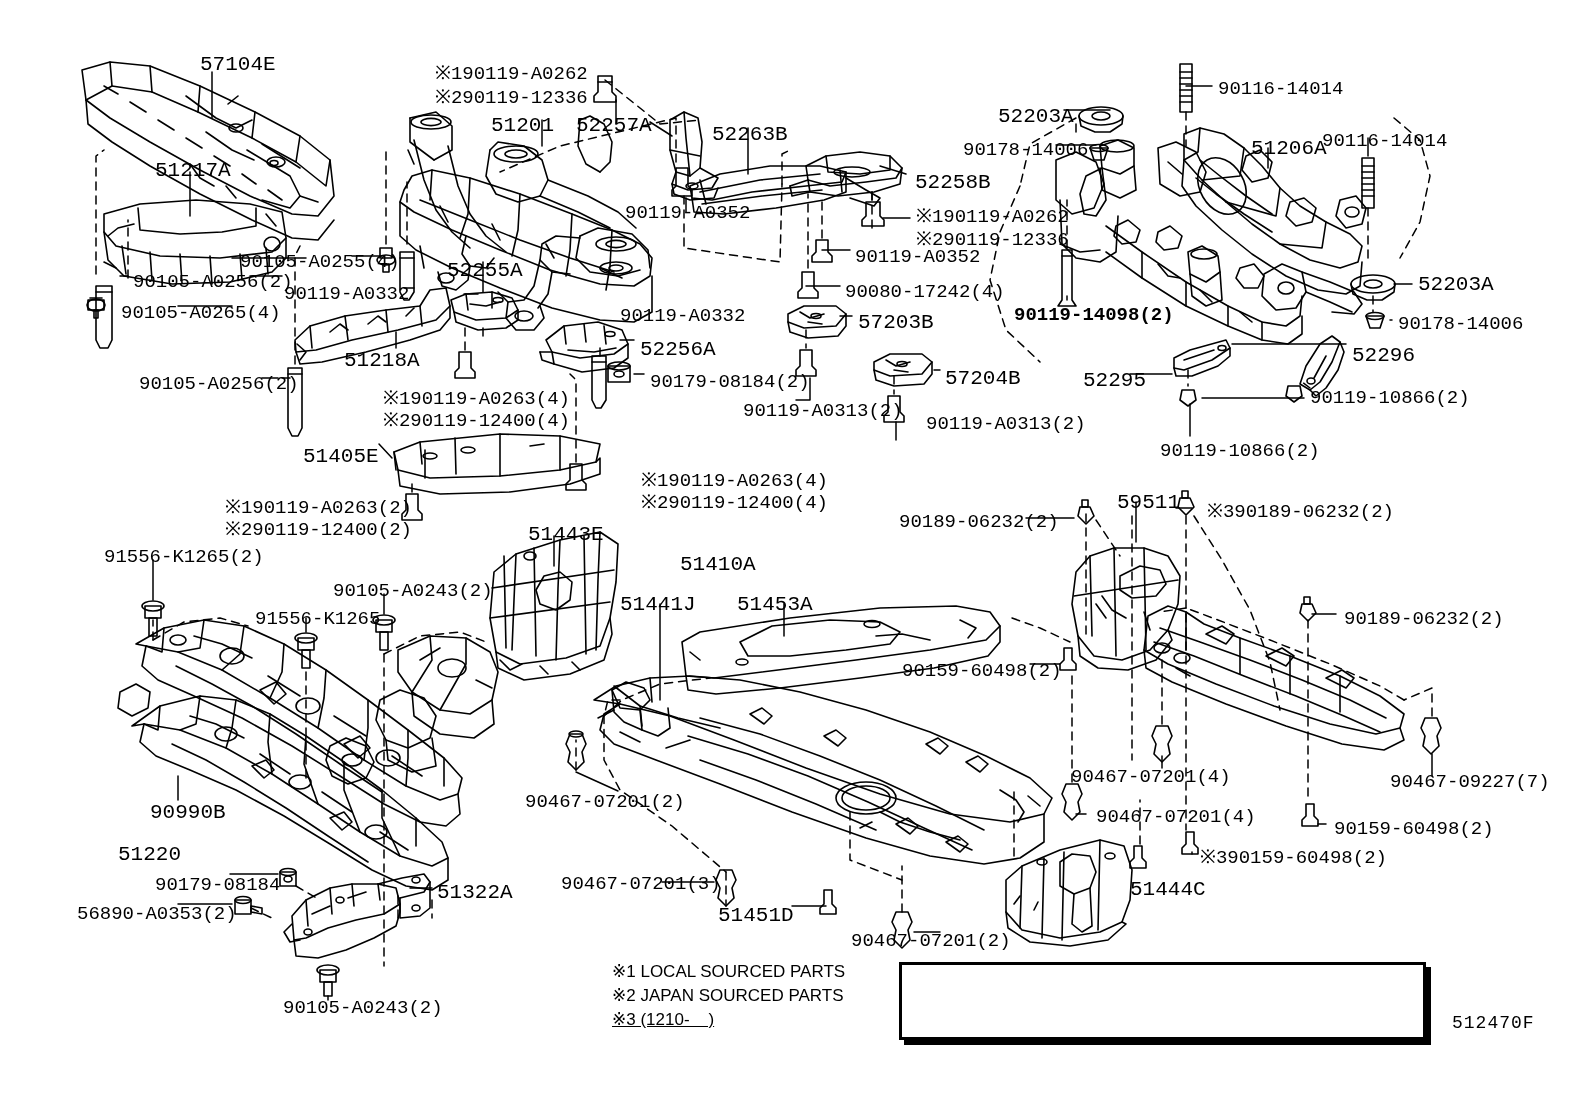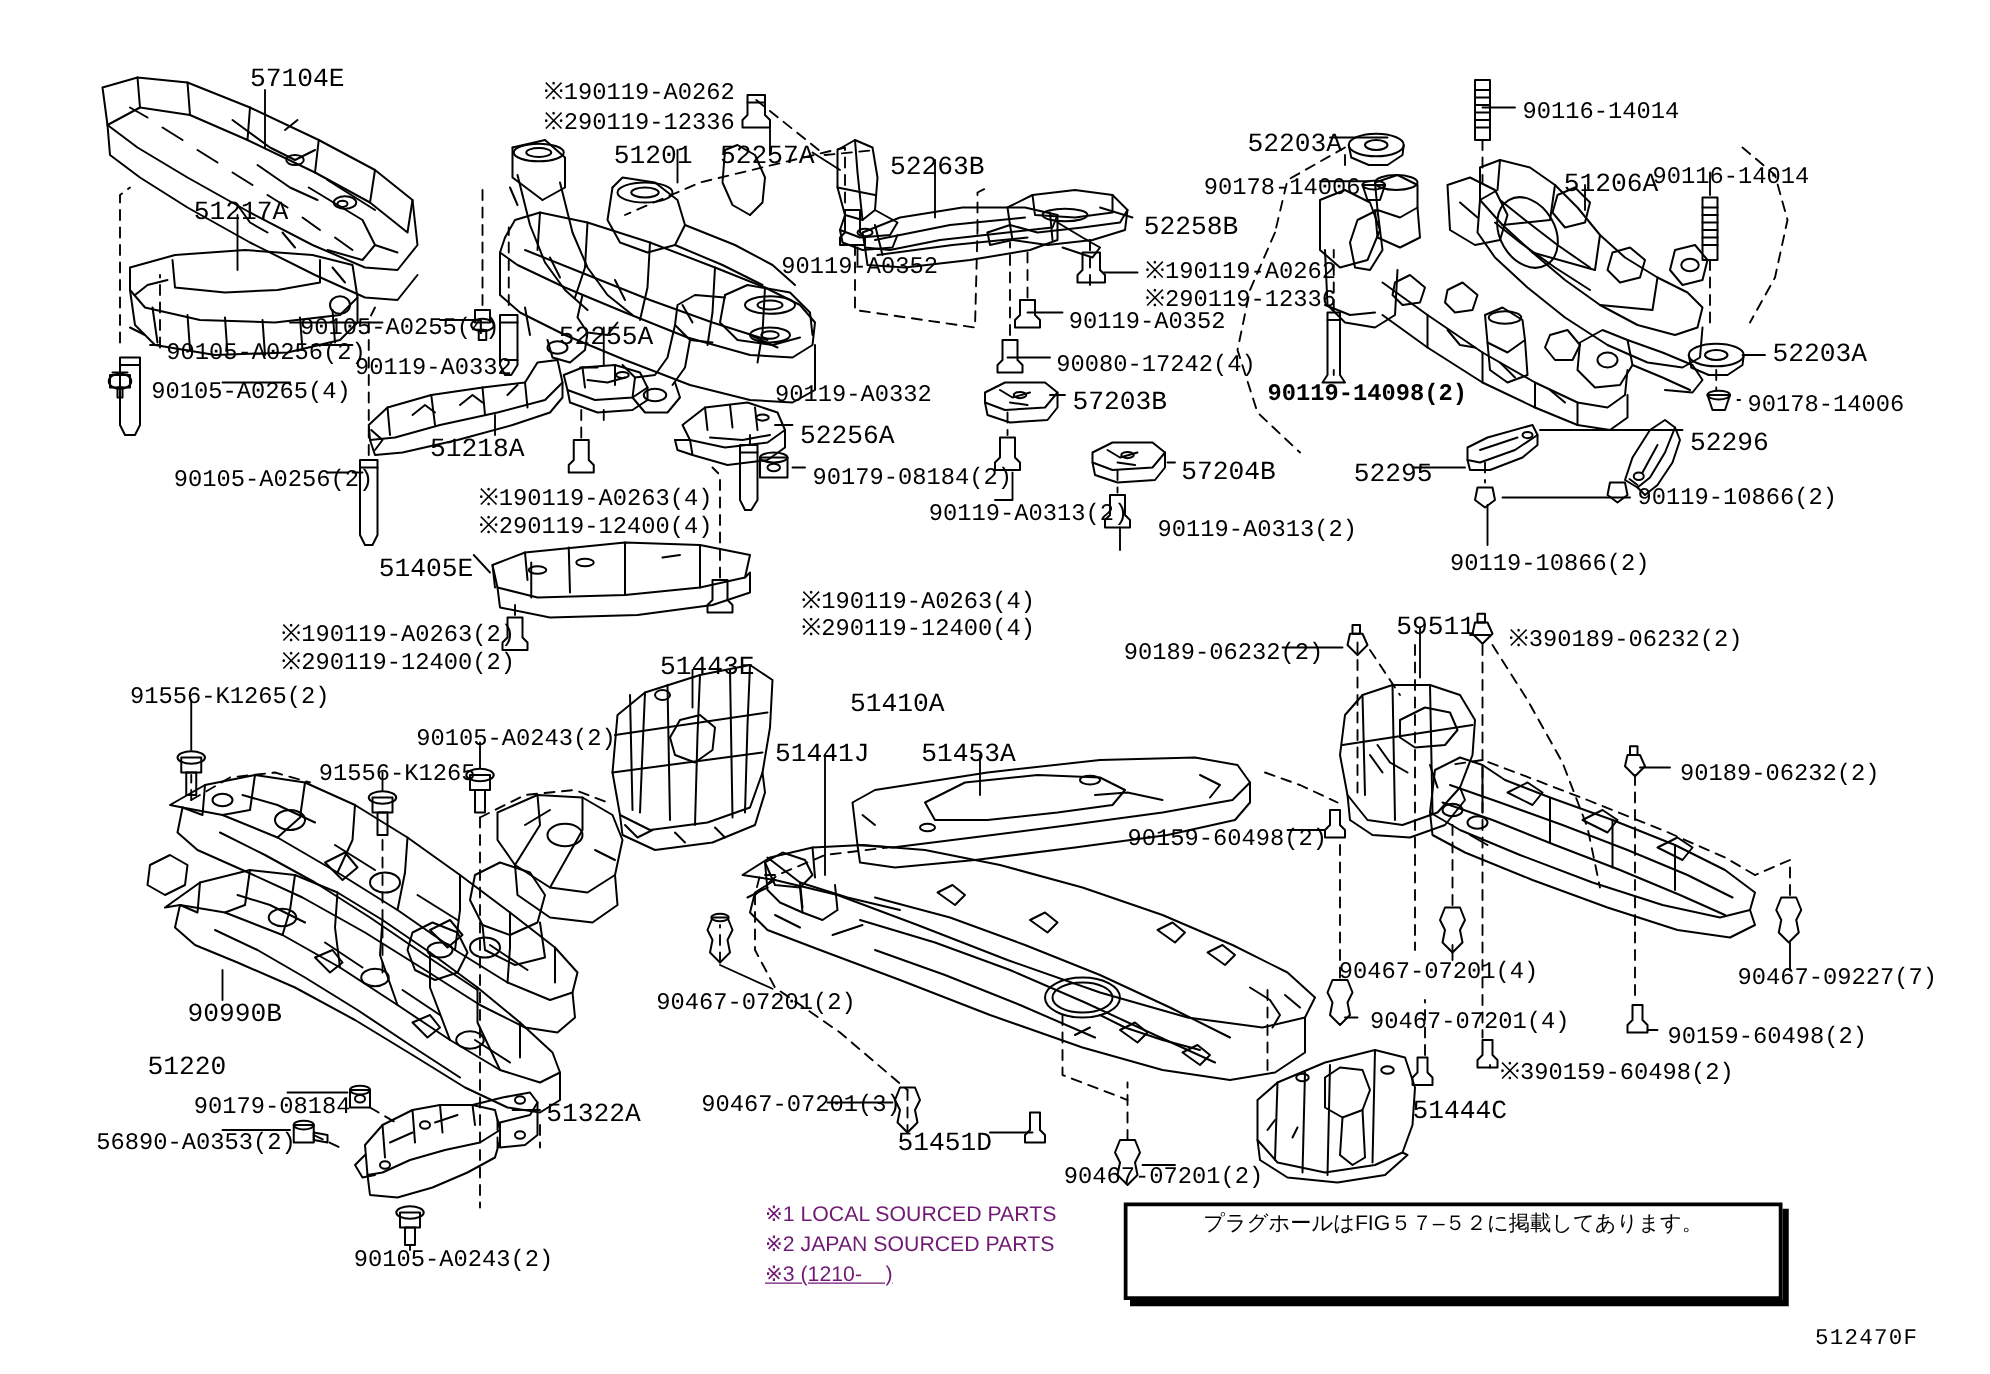--- a/index.html
+++ b/index.html
@@ -18,21 +18,21 @@
     white-space:pre;
     letter-spacing:0px;
     line-height:1.22;
   }
   .lbl.big{font-size:21px;}
   svg.art{position:absolute;left:0;top:0;width:1592px;height:1099px;pointer-events:none;}
   .legend{
     position:absolute;
     font-family:"Liberation Sans","DejaVu Sans",sans-serif;
     font-size:17px;
-    color:#701a75;
+    color:#000000;
     white-space:pre;
     line-height:1.38;
   }
   #plugbox{
     position:absolute;
     left:899px;top:962px;width:521px;height:72px;
     border:3px solid #000;
     background:#fff;
     box-shadow:5px 5px 0 #000;
     text-align:center;
@@ -41,21 +41,21 @@
     font-family:"Liberation Sans","DejaVu Sans",sans-serif;
     color:#000;
     line-height:1.18;
   }
   .pb1{font-size:17px;padding-top:4px;letter-spacing:0px;}
   .pb2{font-size:16px;}
   .pb3{font-size:16px;font-weight:bold;}
   #figcode{
     position:absolute;left:1452px;top:1013px;
     font-family:"Liberation Mono","DejaVu Sans Mono",monospace;
-    font-size:18px;color:#000;letter-spacing:1px;margin-top:48px;
+    font-size:18px;color:#000;letter-spacing:1px;
   }
 </style>
 </head>
 <body>
 
 <div id="page">
 
   <svg class="art" viewBox="0 0 1592 1099" xmlns="http://www.w3.org/2000/svg">
     <g fill="none" stroke="#000" stroke-width="1.6" stroke-linejoin="round" stroke-linecap="round">
 
@@ -893,18 +893,17 @@
       <div class="lbl" style="left: 1390px; top: 771px;">90467-09227(7)</div>
       <div class="lbl" style="left: 1334px; top: 818px;">90159-60498(2)</div>
       <div class="lbl big" style="left: 1130px; top: 877px;">51444C</div>
     </div>
 
   <div class="legend" style="left:612px;top:960px;">※1 LOCAL SOURCED PARTS</div>
   <div class="legend" style="left:612px;top:984px;">※2 JAPAN SOURCED PARTS</div>
   <div class="legend" style="left:612px;top:1008px;text-decoration:underline;">※3 (1210-    )</div>
 
   <div id="plugbox">
-    <div class="pb1">プラグホールはFIG５７–５２に掲載してあります。</div>
   </div>
 
   <div id="figcode">512470F</div>
 
 </div>
 
 </body></html>

